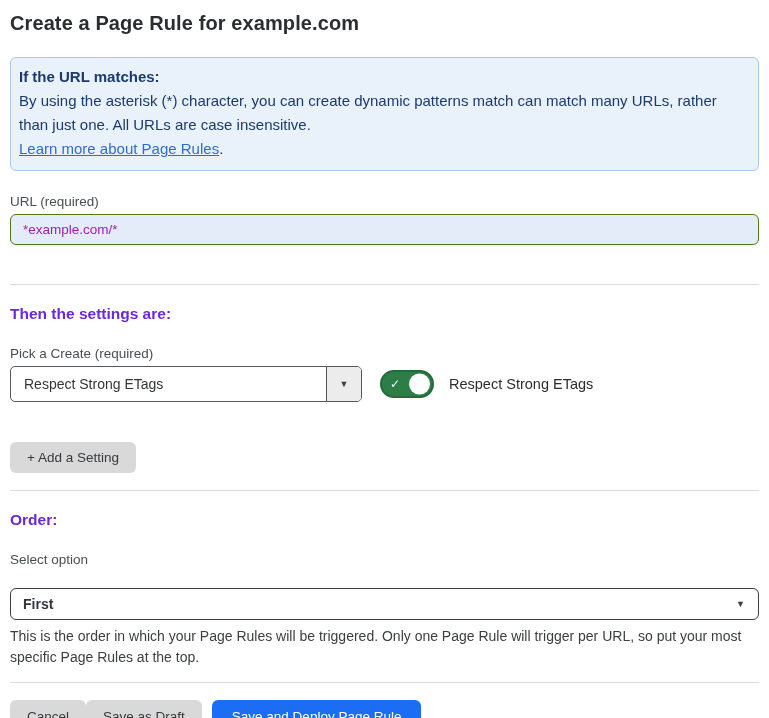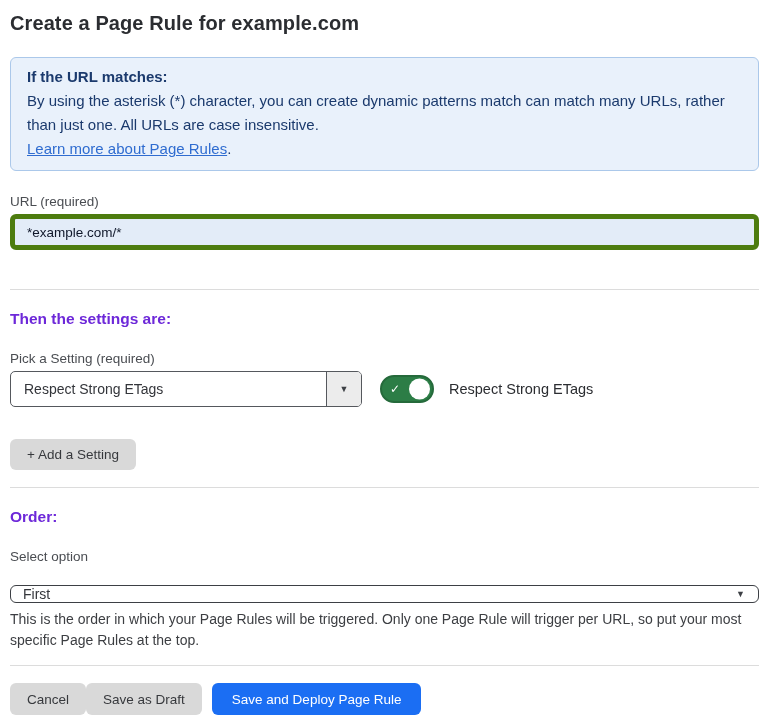--- a/index.html
+++ b/index.html
@@ -20,21 +20,21 @@
     font-weight: 700;
     color: #2b2d31;
     letter-spacing: 0.1px;
   }
   
   .info-box {
     margin-top: 22px;
     background: #e9f1fb;
     border: 1px solid #abc8ea;
     border-radius: 6px;
-    padding: 7px 16px 9px 16px;
+    padding: 7px 16px 9px 8px;
     color: #1b3a6d;
     font-size: 15px;
     line-height: 24px;
   }
   .info-box .info-heading { font-weight: 700; }
   .info-box a.info-link {
     color: #2f6cd0;
     text-decoration: underline;
     cursor: pointer;
     margin-top: 8px;
@@ -45,26 +45,26 @@
     font-size: 13.5px;
     color: #4a4d52;
     margin-top: 23px;
     margin-bottom: 5px;
   }
   
   .url-input {
     width: 100%;
     height: 31px;
     background: #e3ecf8;
-    border: 5px solid #4d7c0f;
+    border: 1px solid #4d7c0f;
     border-radius: 6px;
     padding: 13px 12px;
     font-size: 13.5px;
     font-family: "Liberation Sans", "DejaVu Sans", sans-serif;
-    color: #0f172a;
+    color: #a21caf;
     outline: none;
   }
   .divider {
     border: none;
     border-top: 1px solid #dcdcdc;
     margin: 0;
   }
   .divider-1 { margin-top: 39px; }
   .divider-2 { margin-top: 17px; }
   .divider-3 { margin-top: 14px; }
@@ -163,36 +163,37 @@
     cursor: pointer;
   }
   .btn-gray {
     background: #d9d9d9;
     color: #37393d;
   }
   .btn-blue {
     background: #1b6ef3;
     color: #ffffff;
   }
-  .add-setting-btn { margin-top: 32px; }
+  .add-setting-btn { margin-top: 40px; }
   
   .order-select {
     position: relative;
     width: 100%;
-    height: 18px;
+    height: 32px;
     border: 1px solid #3d4045;
     border-radius: 6px;
     background: #ffffff;
     display: flex;
     align-items: center;
     padding: 0 12px;
     font-size: 14px;
     color: #33353a;
     cursor: pointer;
     margin-top: 21px;
+    font-weight: bold;
   }
   .order-select .select-arrow {
     position: absolute;
     right: 13px;
     top: 50%;
     transform: translateY(-50%);
     font-size: 9px;
     color: #3d4045;
   }
   .help-text {
@@ -224,21 +225,21 @@
     <div><a class="info-link">Learn more about Page Rules</a><span class="info-link-suffix">.</span></div>
   </div>
 
   <div class="field-label">URL (required)</div>
   <input class="url-input" type="text" value="*example.com/*" style="">
 
   <hr class="divider divider-1">
 
   <div class="section-heading">Then the settings are:</div>
 
-  <div class="field-label">Pick a Setting (required)</div>
+  <div class="field-label">Pick a Create (required)</div>
 
   <div class="setting-row">
     <div class="combo">
       <div class="combo-value">Respect Strong ETags</div>
       <div class="combo-arrow-btn">
           <span>▼</span>
         </div>
     </div>
     <div class="toggle-group">
       <div class="toggle">

